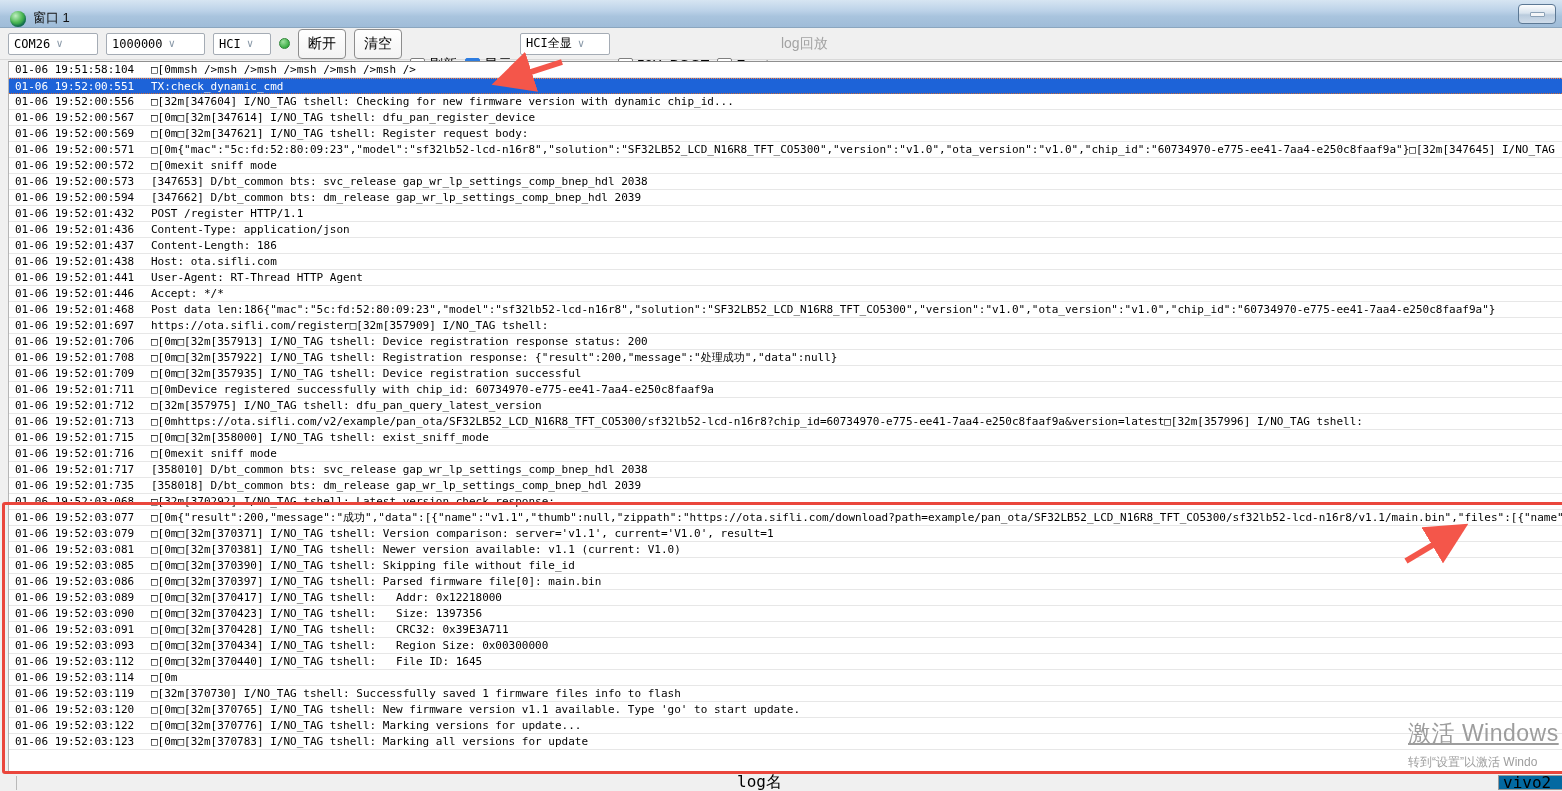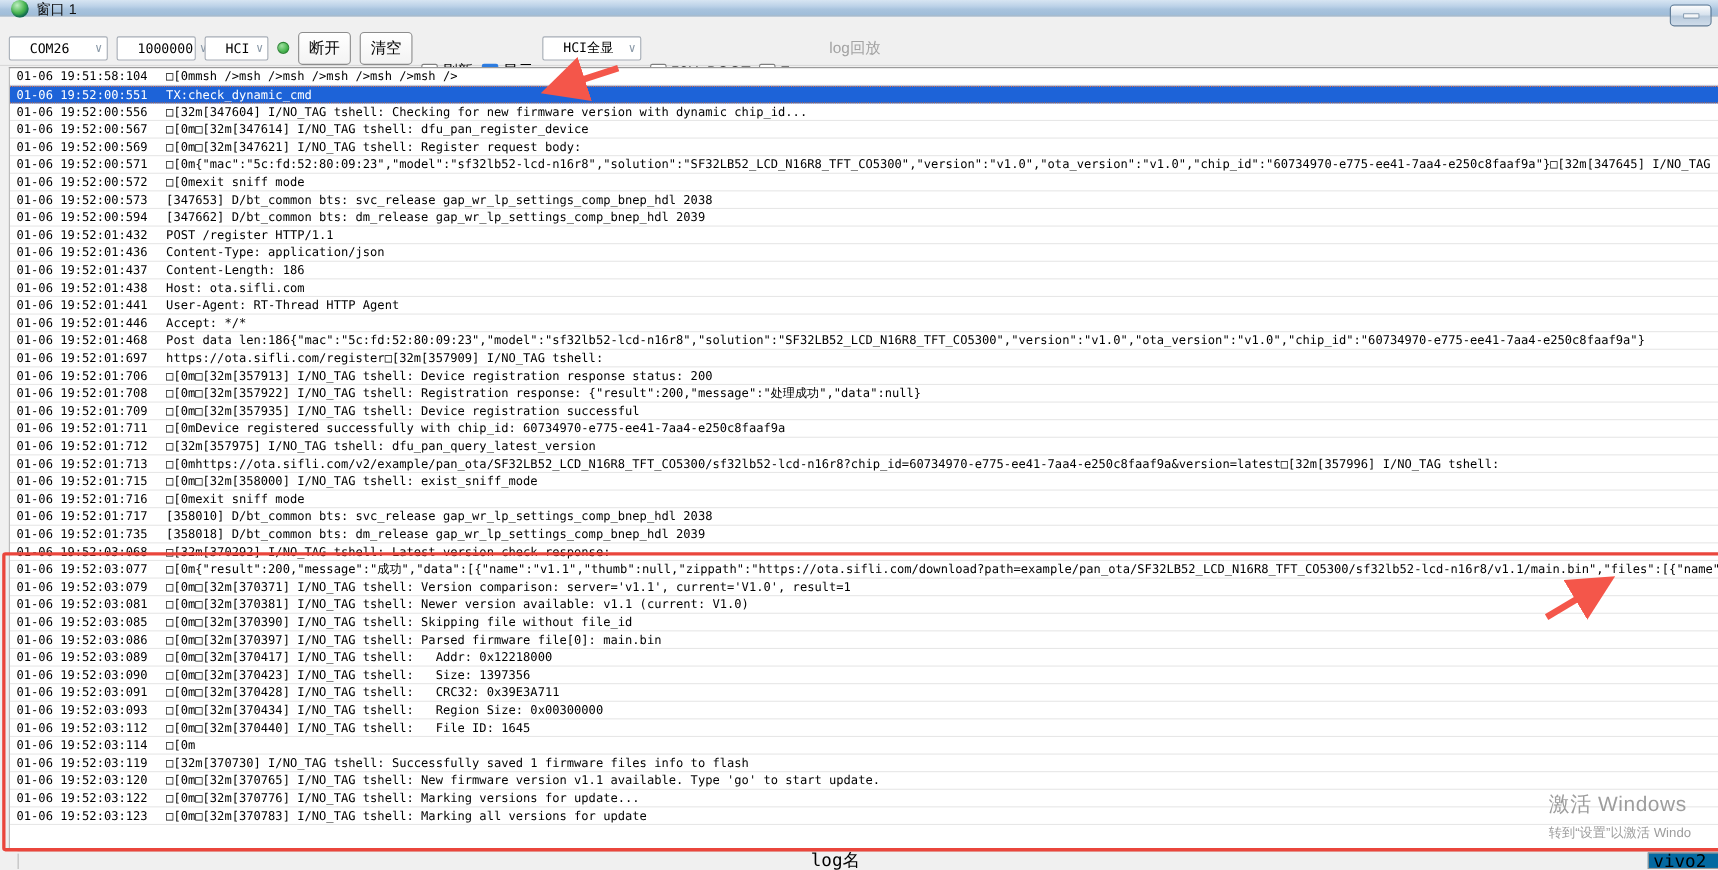--- a/index.html
+++ b/index.html
@@ -1,24 +1,24 @@
 <!DOCTYPE html>
 <html><head>
 <meta charset="utf-8">
 <style>
   * { margin:0; padding:0; box-sizing:border-box; }
   html,body { width:1562px; height:791px; overflow:hidden; }
   body { font-family:"Liberation Sans", sans-serif; background:#f0f0f0; position:relative; }
 
   
   .titlebar {
-    position:absolute; left:0; top:0; width:1562px; height:15px;
+    position:absolute; left:0; top:0; width:1562px; height:28px;
     background:linear-gradient(#d7e5f2 0%, #bcd2e8 40%, #a9c4de 60%, #9fbcd8 100%);
     border-bottom:1px solid #8ba6bf;
-    display:flex; align-items:flex-start; padding-left:10px;
+    display:flex; align-items:flex-end; padding-left:10px;
   }
   .app-icon {
     width:16px; height:16px; border-radius:50%;
     background:radial-gradient(circle at 35% 30%, #bfeec2 0%, #4db854 45%, #1f8f46 75%, #156e6e 100%);
     box-shadow:inset -1px -2px 2px rgba(0,60,90,.45);
     margin-right:7px; flex:0 0 auto;
   }
   .title-text { font-size:13px; color:#111; }
   .win-btn {
     position:absolute; right:6px; top:4px; width:38px; height:20px;
@@ -30,26 +30,26 @@
 
   
   .toolbar {
     position:absolute; left:0; top:28px; width:1562px; height:32px;
     background:#f0f0f0; border-bottom:1px solid #d9d9d9;
     display:flex; align-items:center; gap:8px; padding-left:8px;
     font-size:14px; color:#000;
   }
   .combo {
     height:22px; background:#fff; border:1px solid #a5acb5; border-radius:2px;
-    display:flex; align-items:center; justify-content:space-between;
-    padding:0 4px 0 18px; font-family:"DejaVu Sans Mono", monospace; font-size:12px;
+    display:flex; align-items:center; justify-content:flex-start;
+    padding:0 4px 0 5px; font-family:"DejaVu Sans Mono", monospace; font-size:12px;
   }
   .combo .chev { color:#8a99a8; font-size:11px; margin-left:6px; }
   .combo-com { width:90px; }
-  .combo-baud { width:72px; }
+  .combo-baud { width:99px; }
   .combo-proto { width:58px; }
   .combo-hci { width:90px; }
   .status-dot {
     width:11px; height:11px; border-radius:50%;
     background:radial-gradient(circle at 35% 30%, #9fe09f, #3cae45 70%, #2a8c35);
     border:1px solid #2e8536; flex:0 0 auto;
   }
   .tbtn {
     height:30px; background:linear-gradient(#ffffff,#f3f3f3); border:1px solid #8d8d8d;
     border-radius:4px; padding:0 9px; font-size:14px; display:flex; align-items:center;
@@ -88,21 +88,21 @@
   }
   .status-divider { width:1px; height:14px; background:#b9b9b9; margin-right:10px; }
   .status-label { color:#000; margin-right:6px; }
   .status-field {
     width:80px; height:15px; background:#0369a1; border:1px solid #9a9a9a;
     padding-left:4px; line-height:13px; color:#000;
   }
 
   
   .watermark { position:absolute; left:1408px; top:718px; color:#9d9d9d; pointer-events:none; }
-  .watermark .w1 { font-size:19px; letter-spacing:.5px; }
+  .watermark .w1 { font-size:23px; letter-spacing:.5px;text-decoration:underline; }
   .watermark .w2 { font-size:12px; margin-top:5px; white-space:nowrap; }
 
   
   .anno-rect {
     position:absolute; left:2px; top:502px; width:1564px; height:272px;
     border:3px solid #ea463c; border-radius:3px; pointer-events:none;
   }
   .anno-svg { position:absolute; left:0; top:0; width:1562px; height:791px; pointer-events:none; }
 </style>
 </head>

